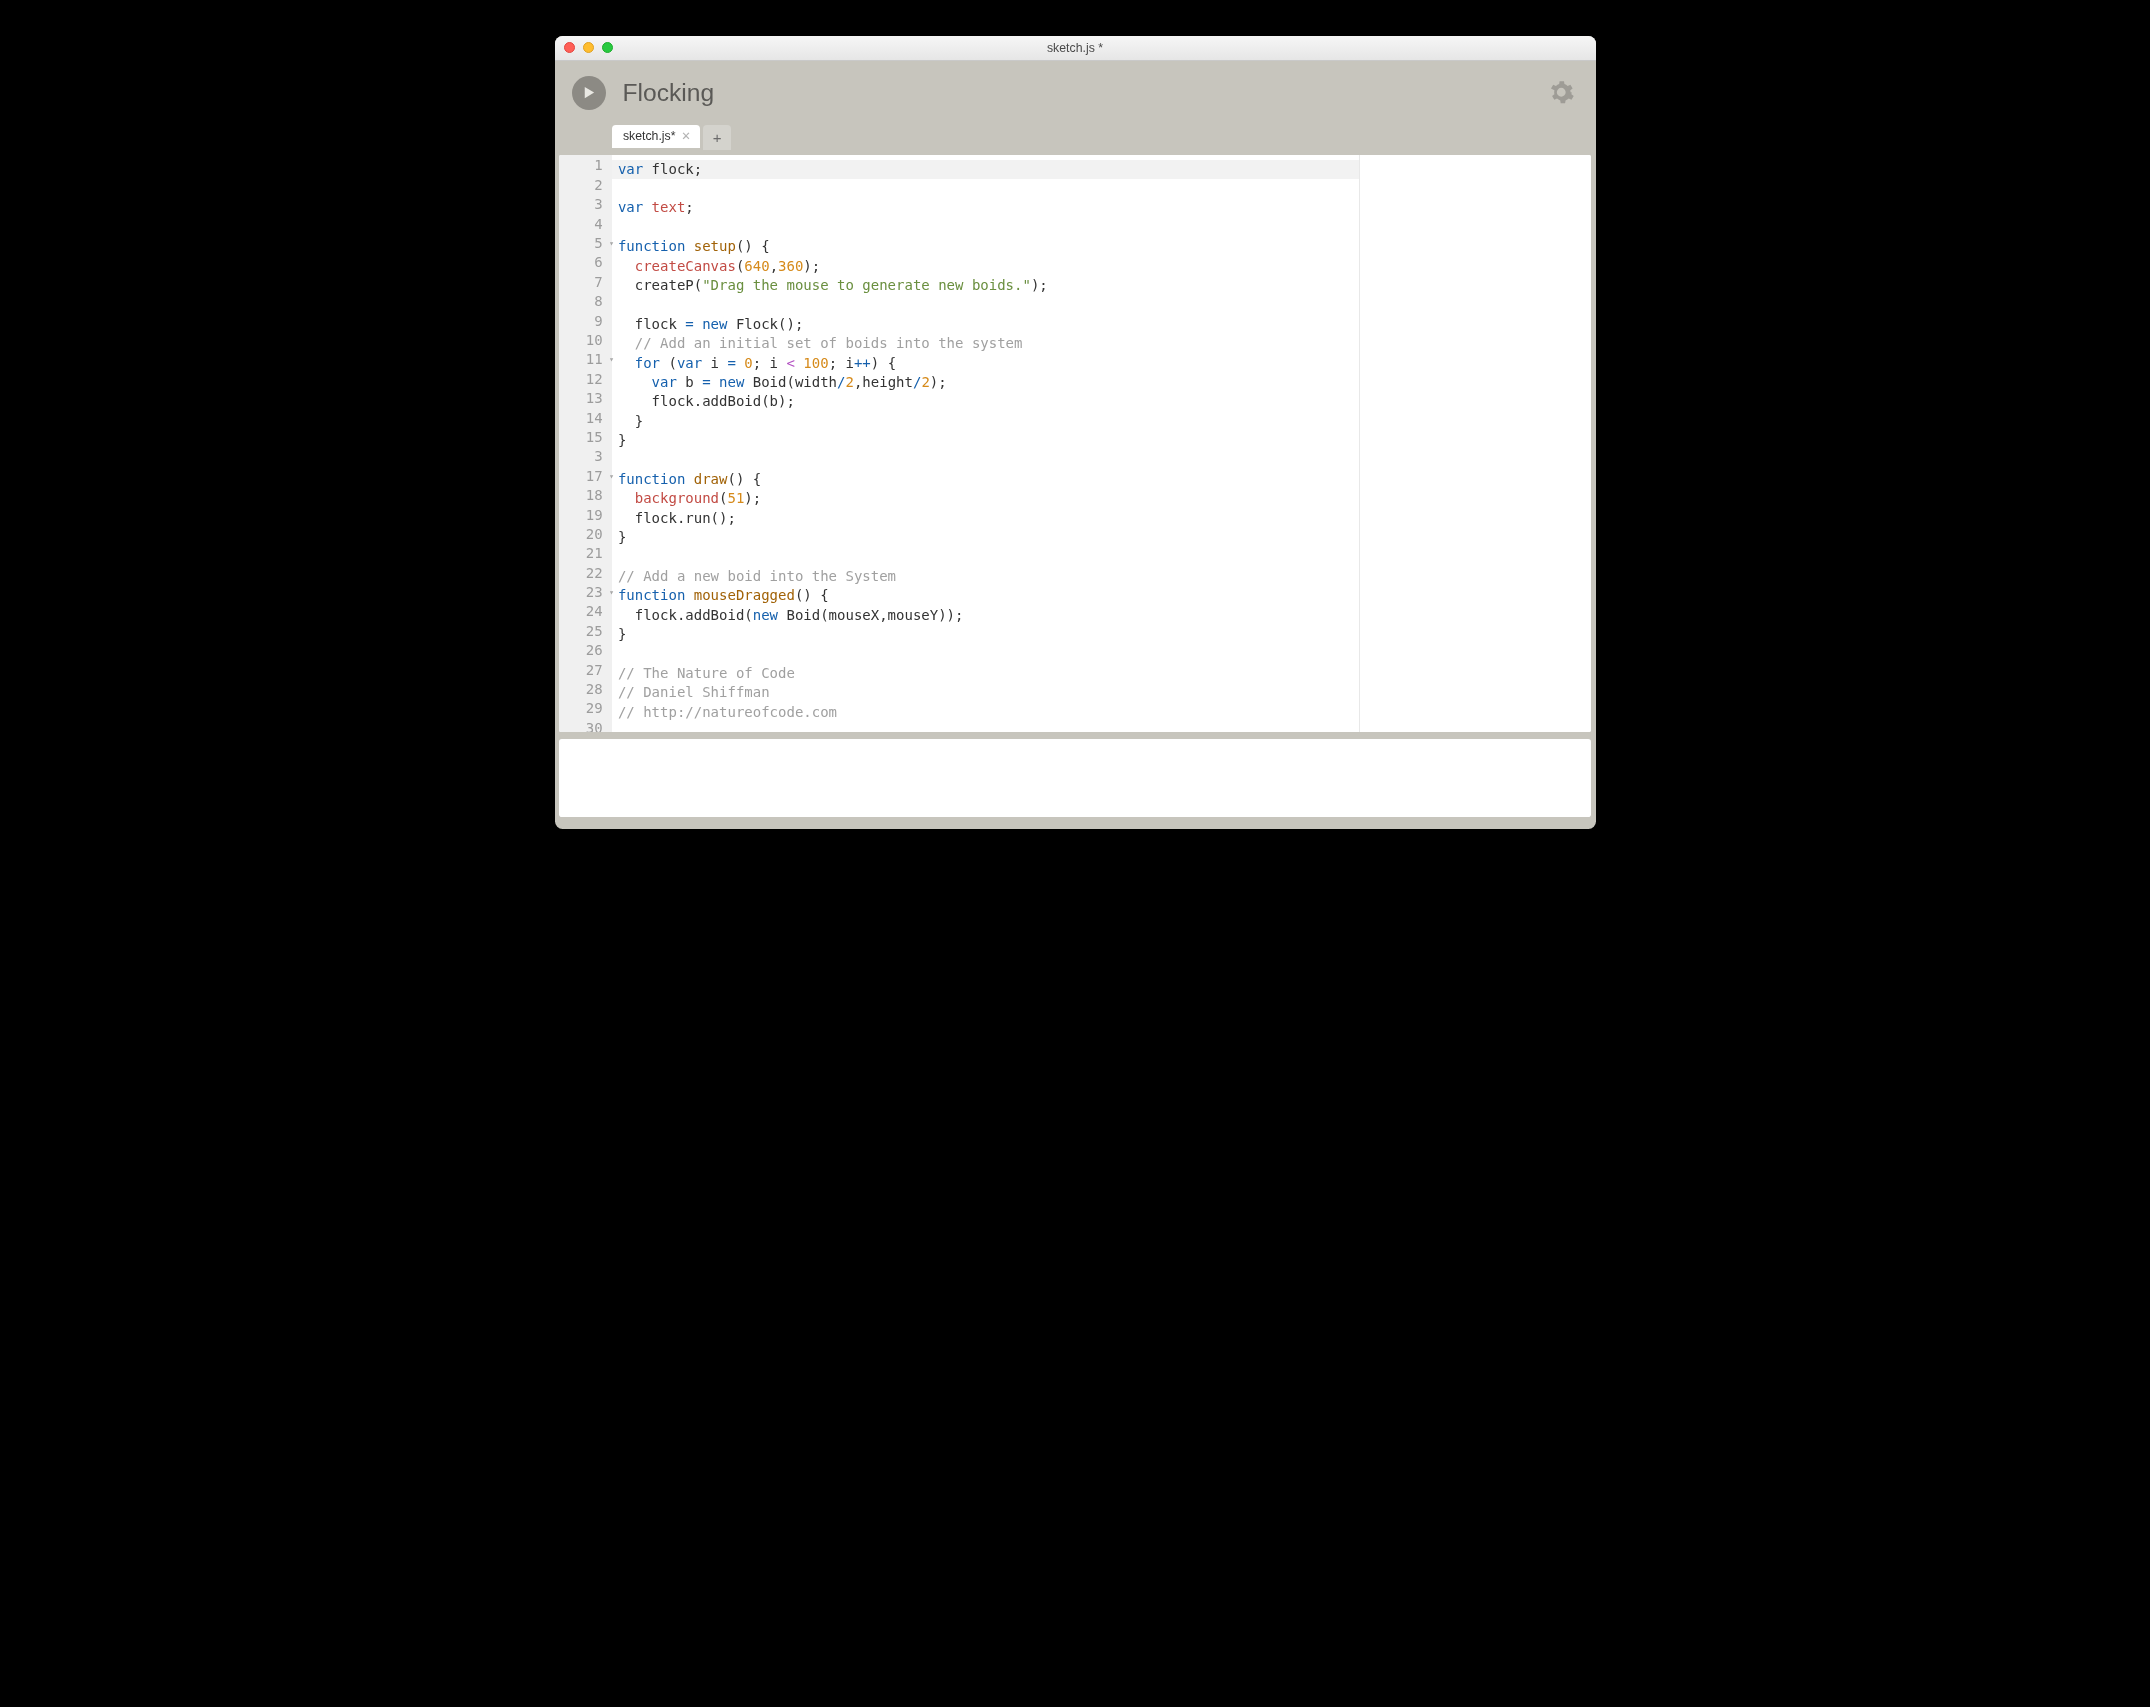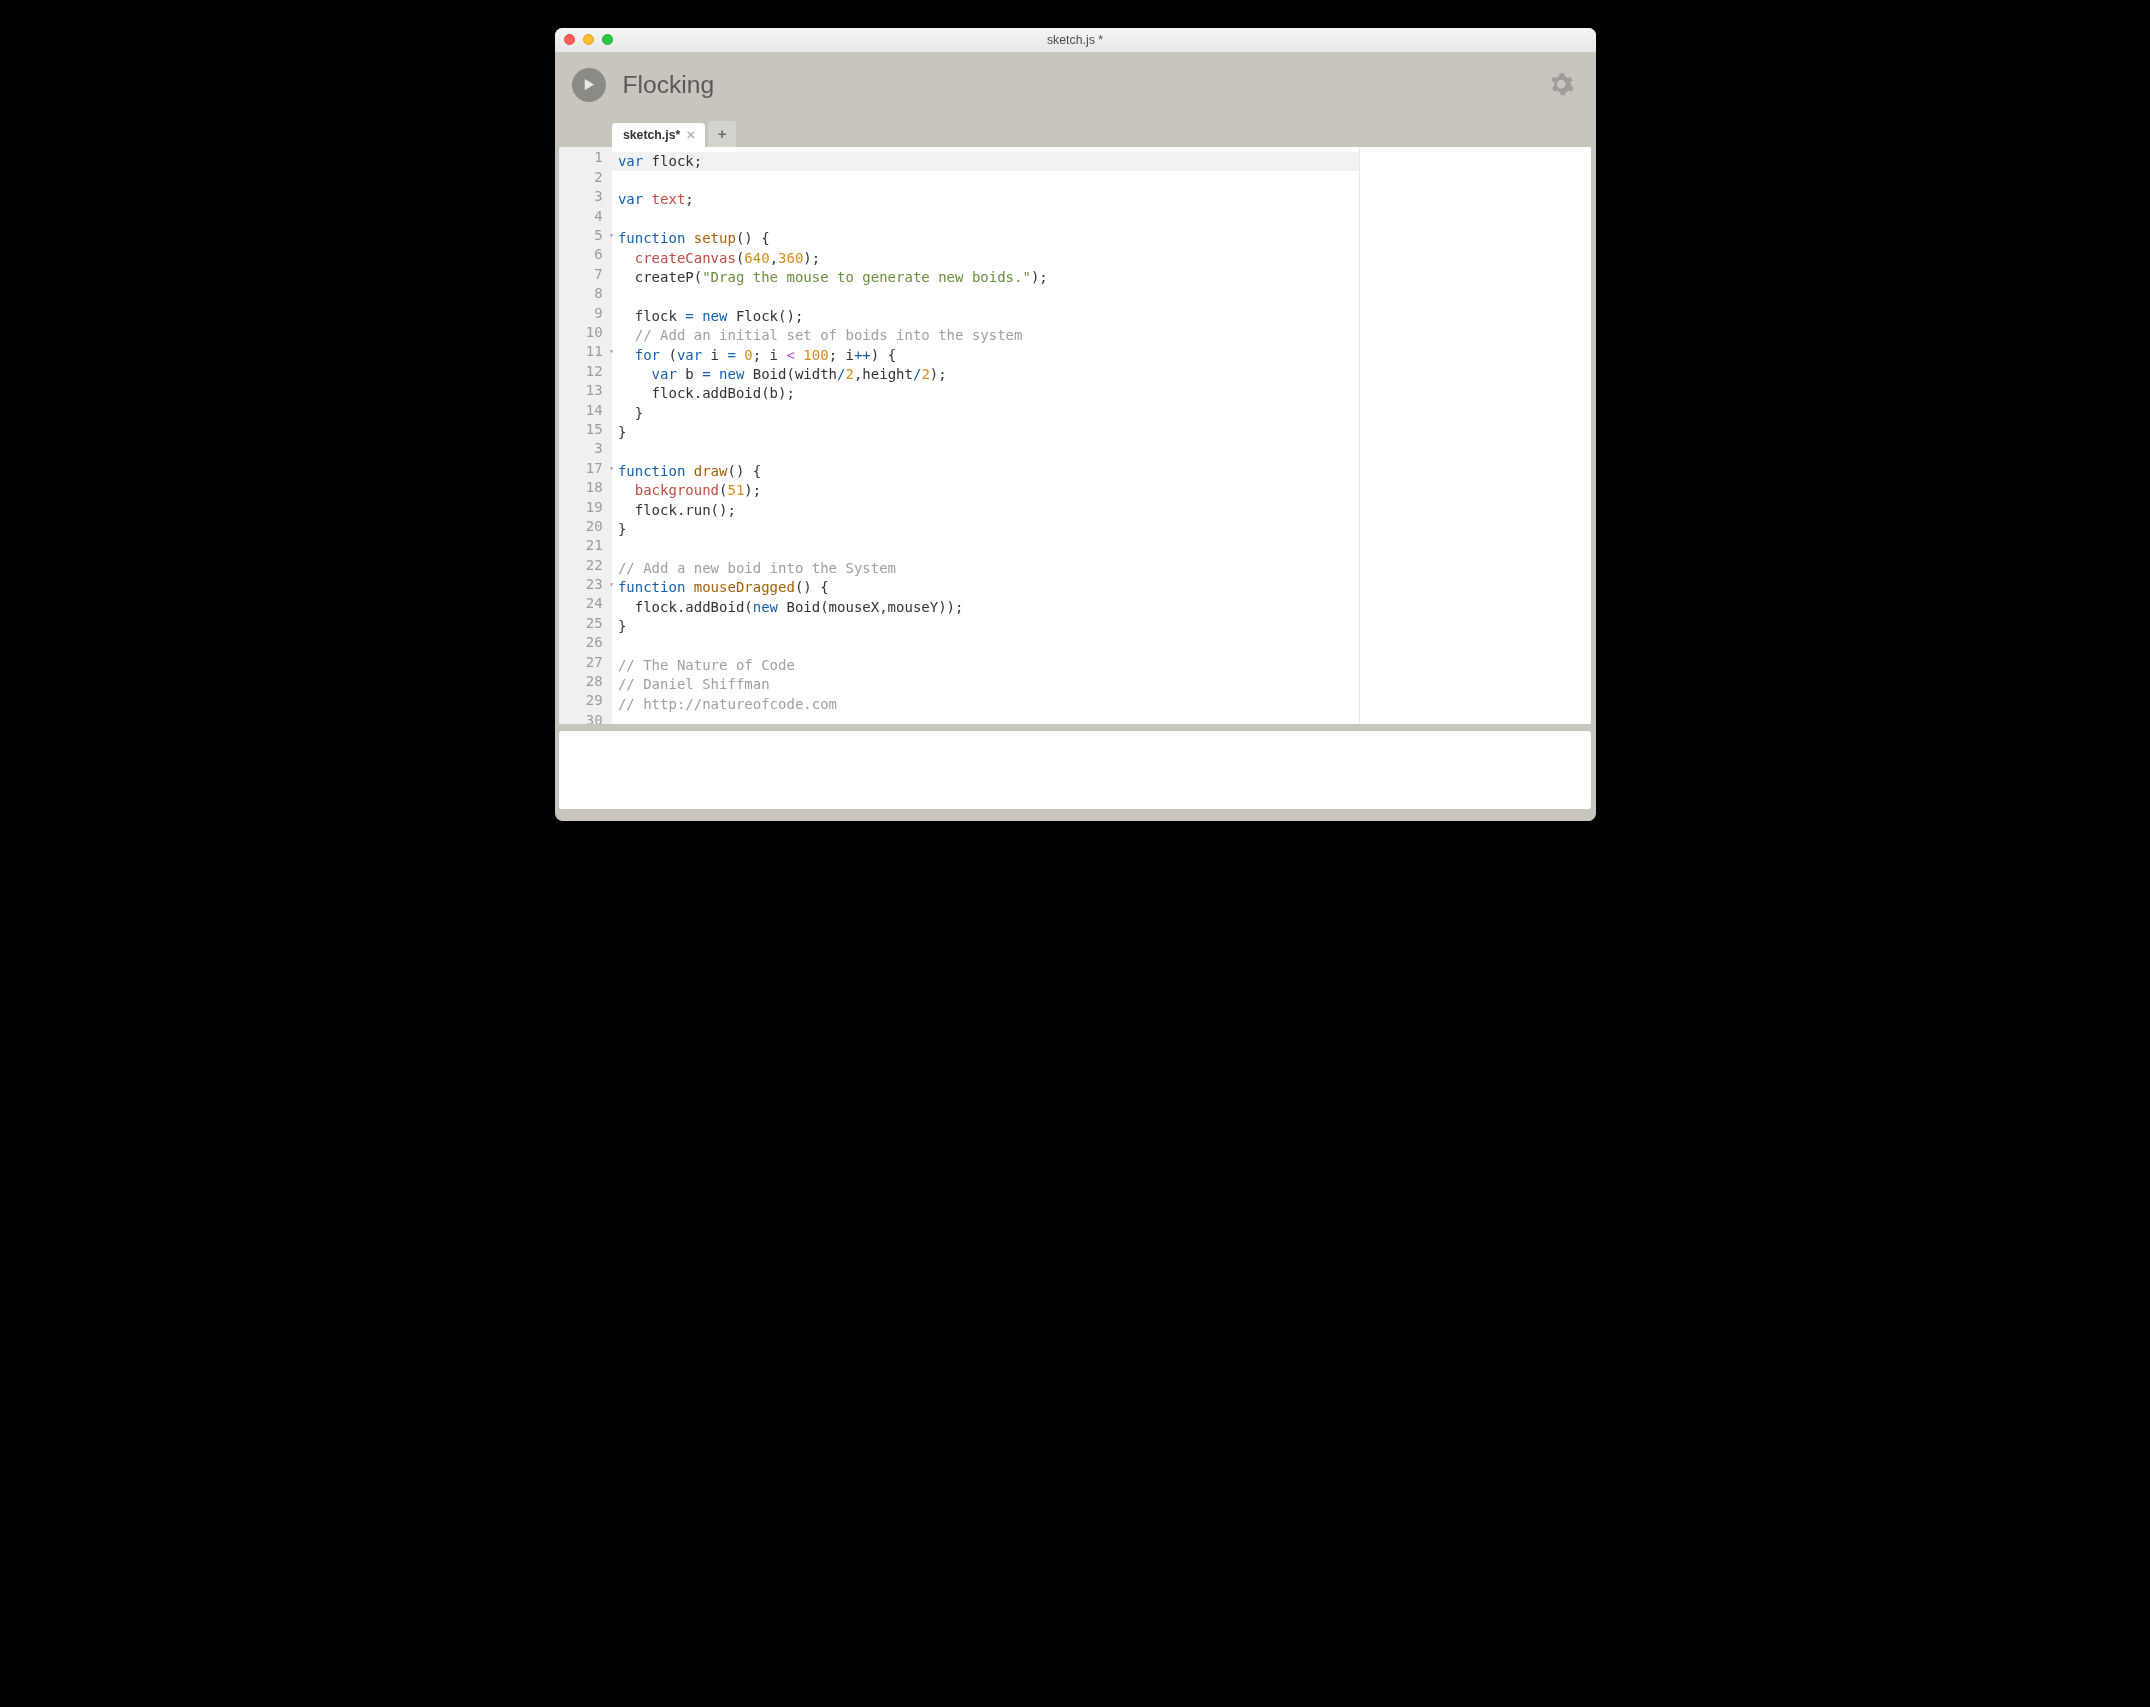--- a/index.html
+++ b/index.html
@@ -6,21 +6,21 @@
   html, body { width: 100%; height: 100%; }
   body {
     background: #000;
     font-family: -apple-system, "Helvetica Neue", Arial, sans-serif;
     display: flex;
     align-items: flex-start;
     justify-content: center;
   }
   .window {
     width: 1041px;
-    margin-top: 28px;
+    margin-top: 36px;
     background: #c7c5bd;
     border-radius: 7.6px;
     box-shadow: 0 19px 47px rgba(0,0,0,0.6);
     overflow: hidden;
   }
   .titlebar {
     height: 24.6px;
     background: linear-gradient(#f6f6f6, #e6e6e6);
     border-bottom: 0.9px solid #c9c9c9;
     display: flex;
@@ -73,24 +73,23 @@
   .spacer { flex: 1; }
   .gear-btn {
     width: 34px; height: 34px;
     display: flex; align-items: center; justify-content: center;
     cursor: pointer;
   }
   .gear-btn svg { fill: #9e9c96; }
   .tabbar {
     height: 30px;
     display: flex;
-    align-items: flex-end;
+    align-items: flex-start;
     padding-left: 57px;
     gap: 3px;
-    font-weight: bold;
   }
   .tab {
     background: #fff;
     border-radius: 3.8px 3.8px 0 0;
     padding: 4.7px 9.5px 4.7px 11.4px;
     font-size: 12.3px;
     color: #333;
     display: flex;
     align-items: center;
     gap: 5.7px;

